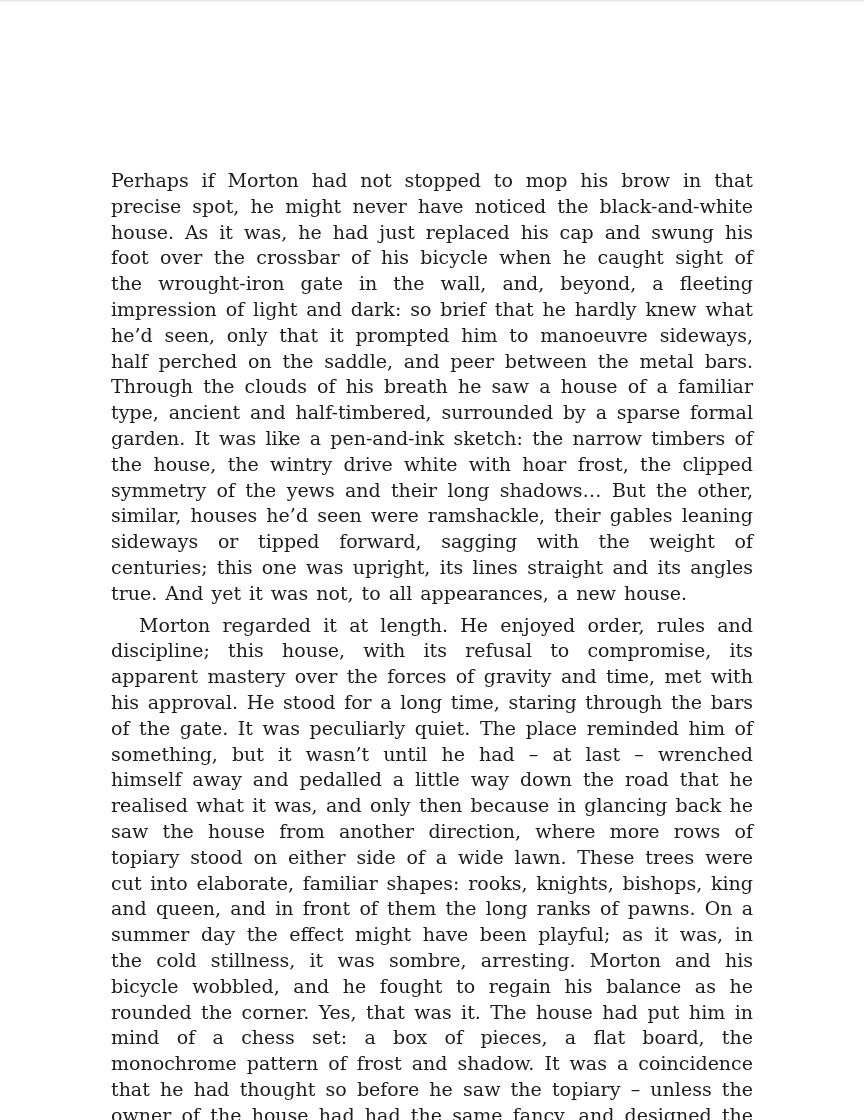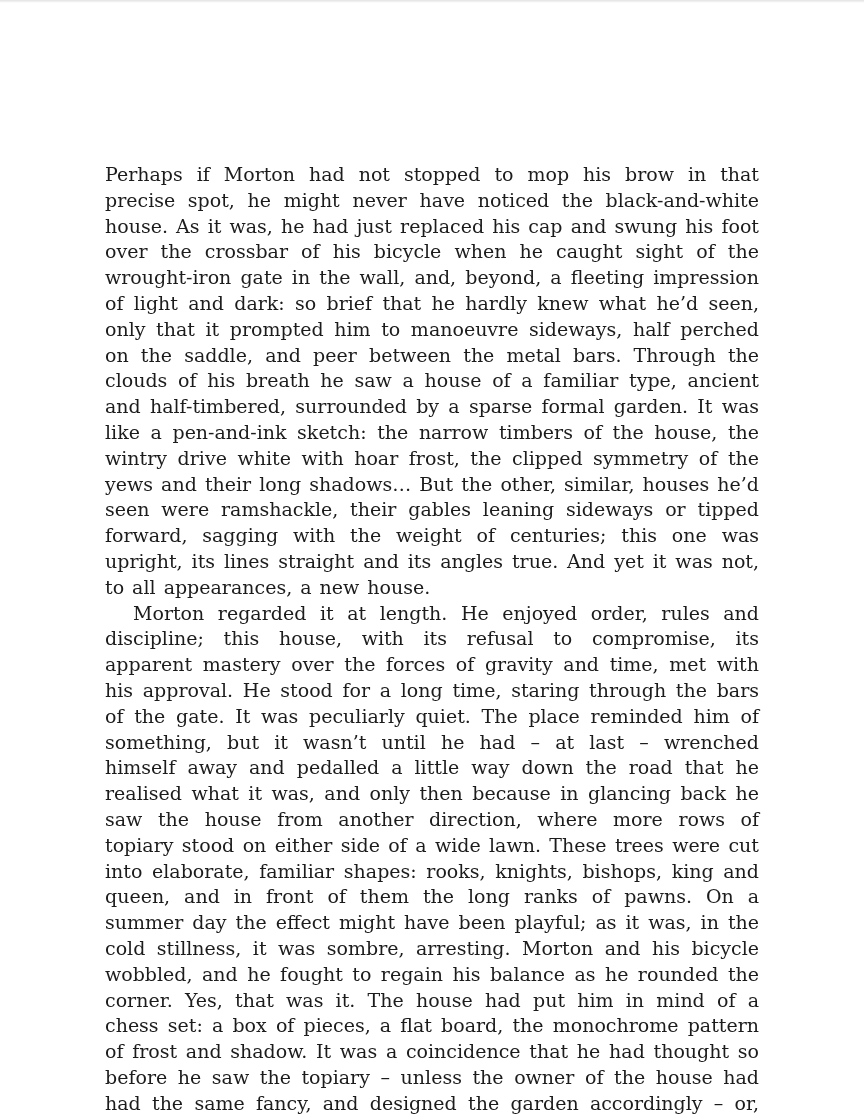--- a/index.html
+++ b/index.html
@@ -28,21 +28,21 @@
     left: 105px;
     top: 162px;
     width: 654px;
     color: #1c1c1c;
     font-size: 19px;
     line-height: 25.8px;
     text-align: justify;
     word-spacing: 2px;
   }
   .text-block p {
-    margin: 0;
+    margin: 6px;
   }
   .text-block p.indented {
     text-indent: 28px;
   }
 </style>
 </head>
 <body>
 
 <div class="page">
   <div class="scan-edge"></div>

